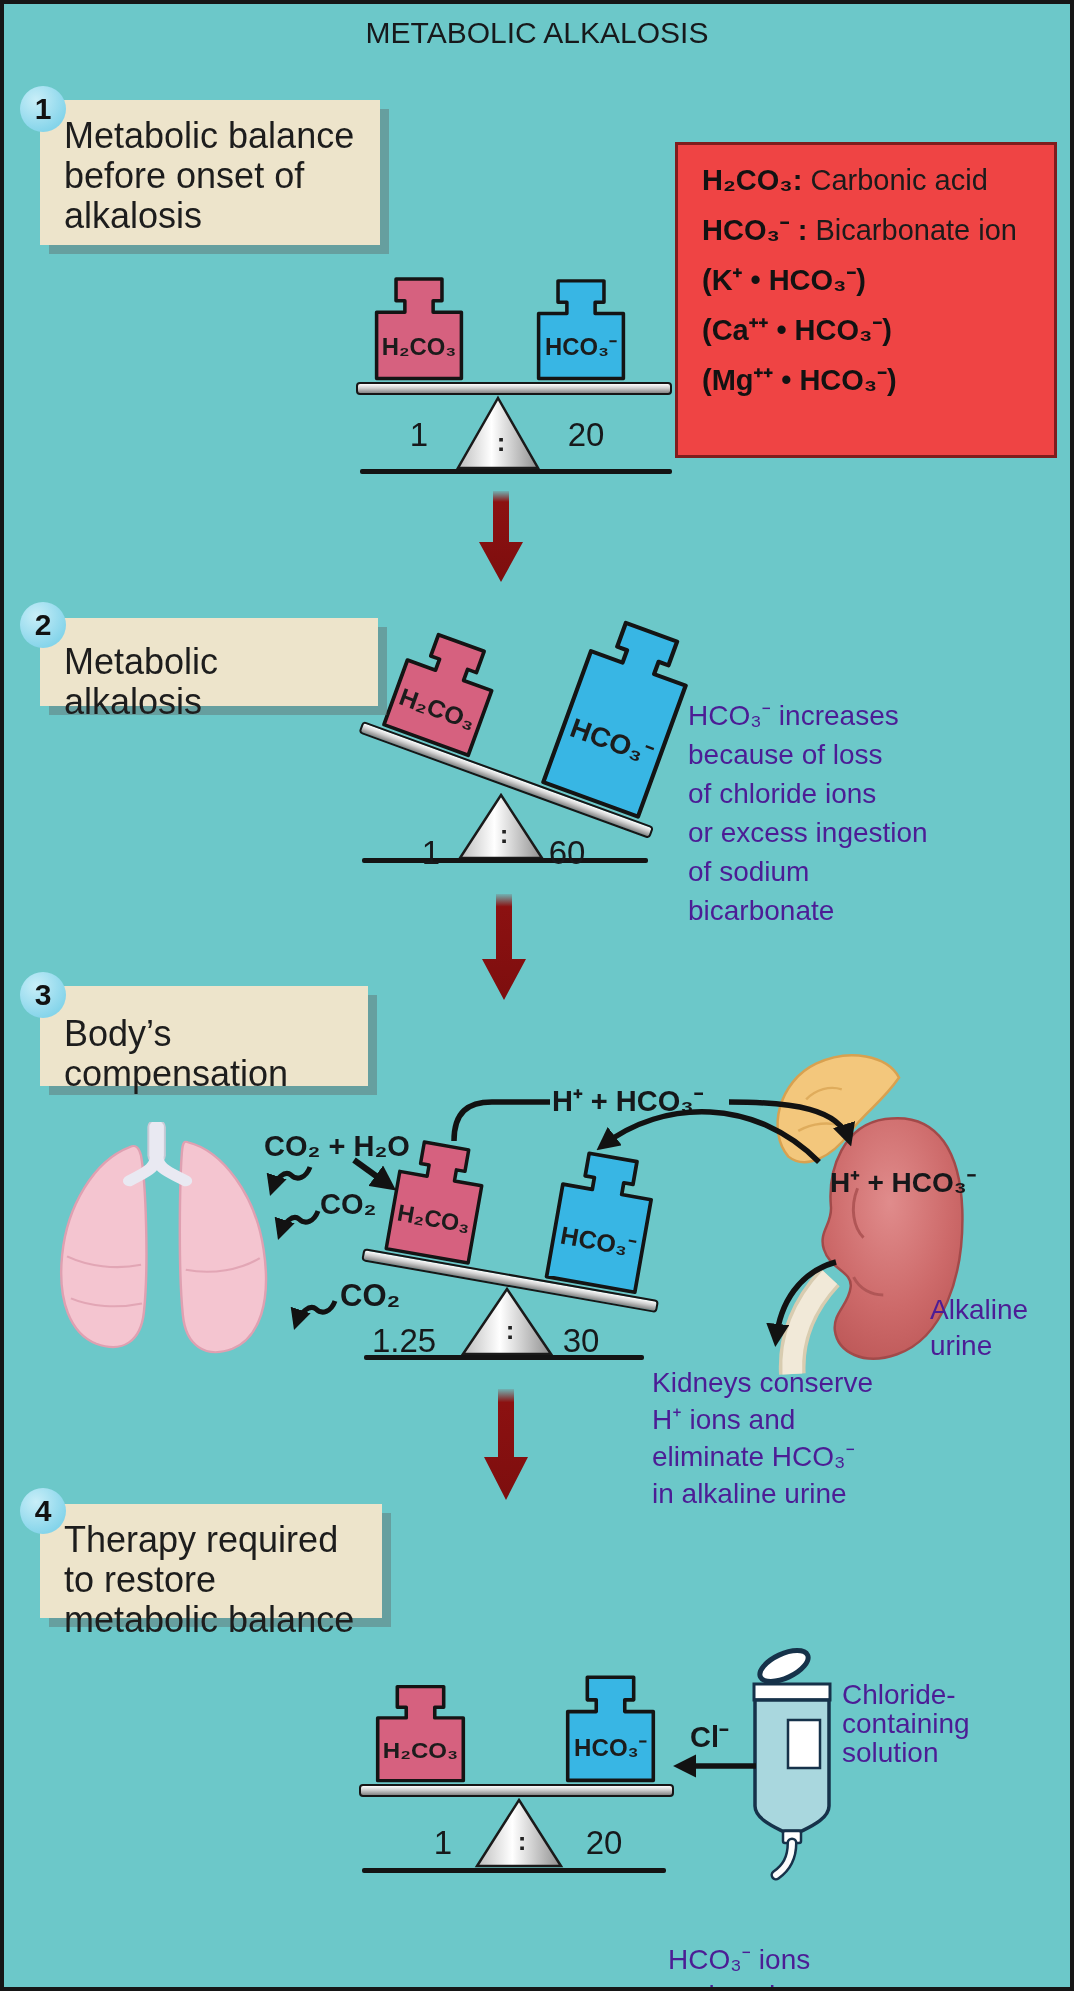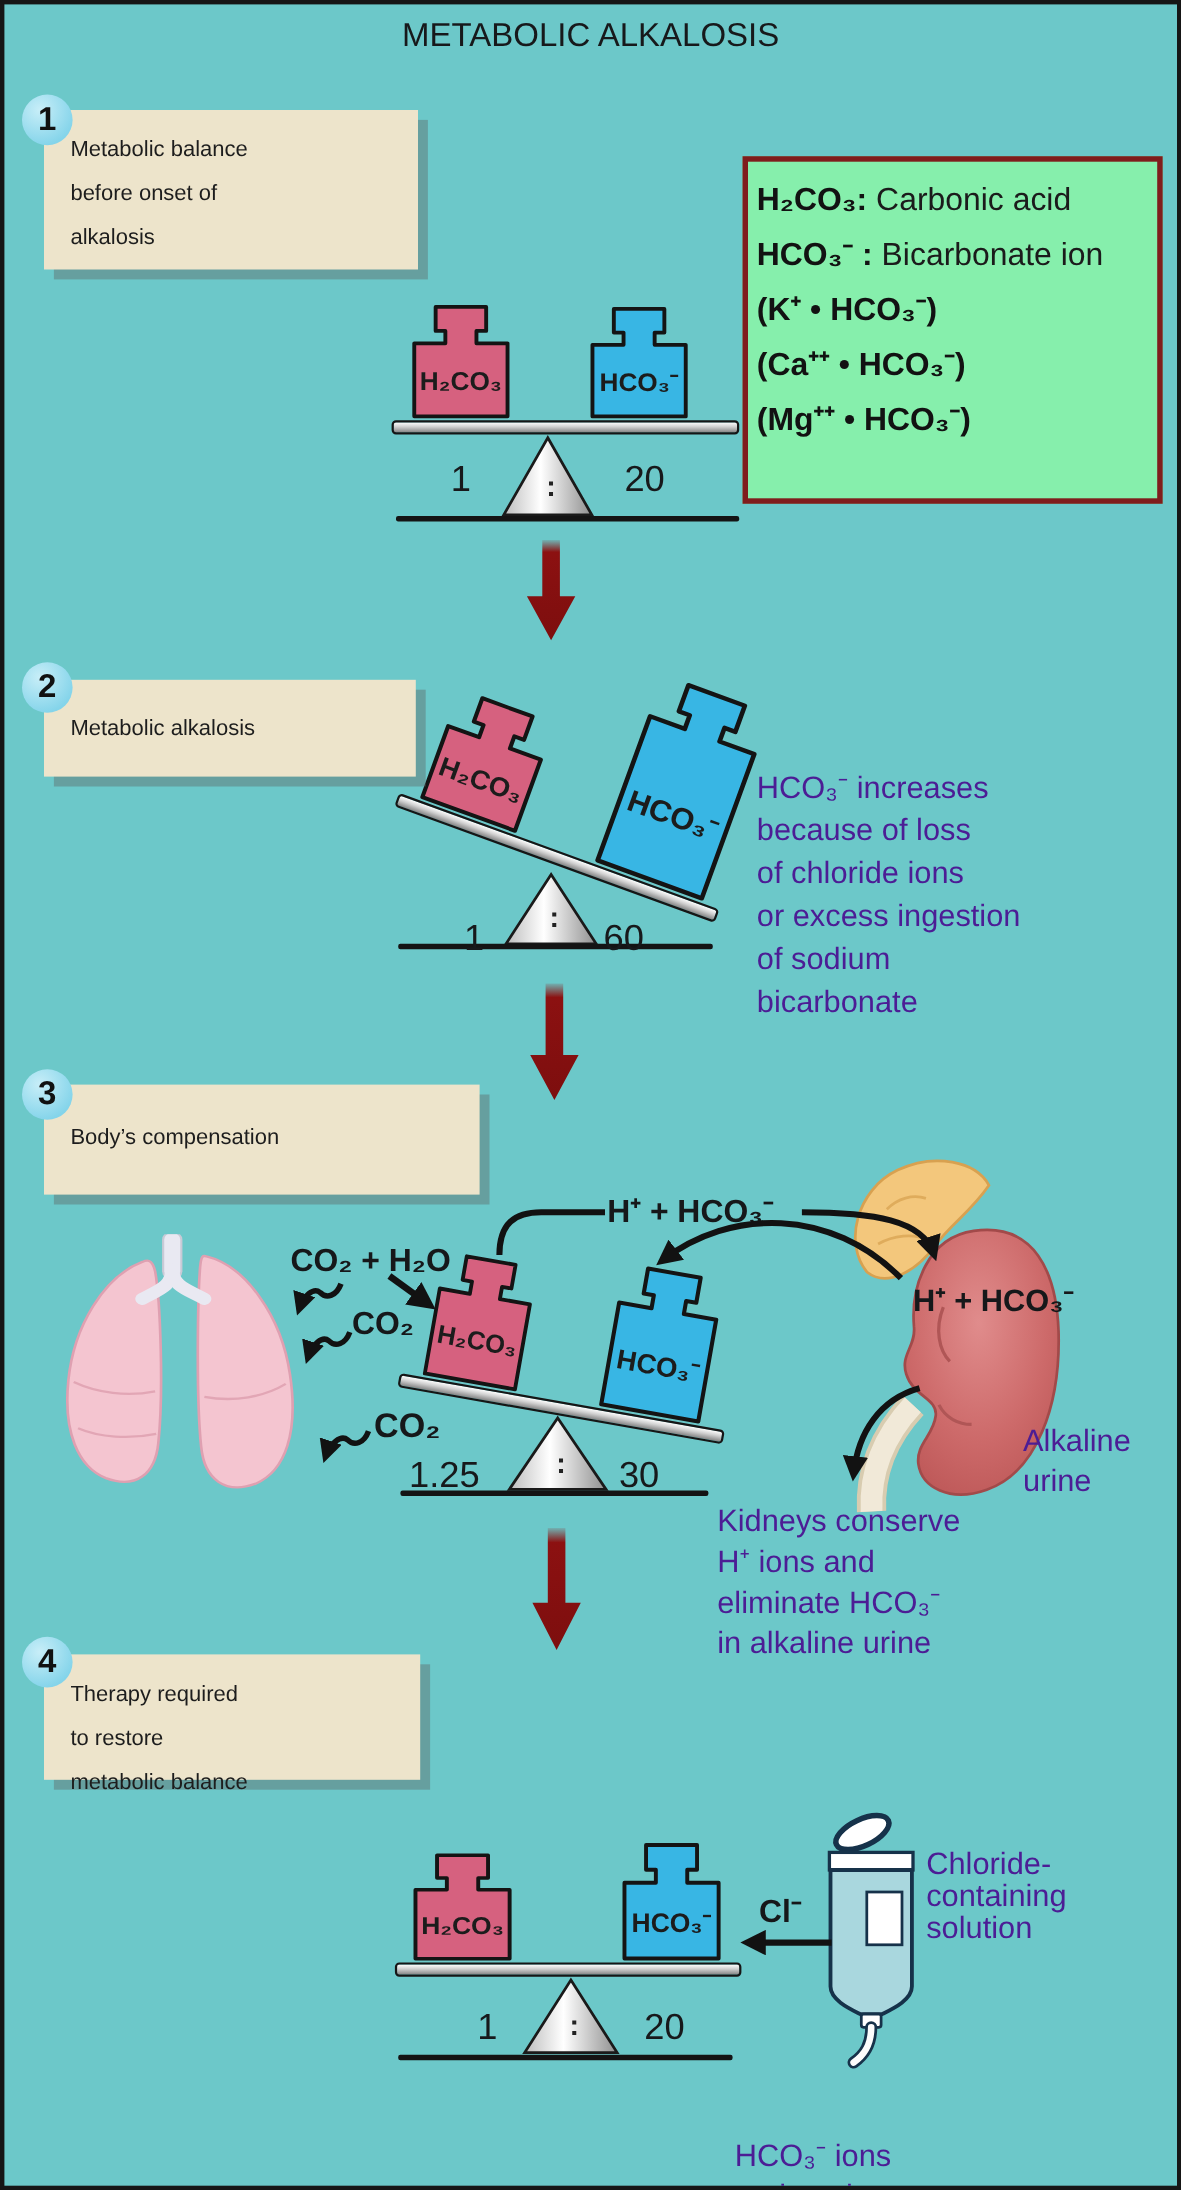--- a/index.html
+++ b/index.html
@@ -8,24 +8,24 @@
     background:#6cc8c9; border:4px solid #161616; box-sizing:border-box;
     font-family:"Liberation Sans", sans-serif; color:#1d1f21; overflow:hidden;
   }
   .abs{position:absolute;}
   .title{left:0;right:0;top:12px;text-align:center;font-size:30px;color:#17191b;}
   .badge{width:46px;height:46px;border-radius:50%;
     background:radial-gradient(circle at 35% 30%, #c8eef8, #84d4ea 75%);
     display:flex;align-items:center;justify-content:center;
     font-size:30px;font-weight:bold;color:#111;z-index:4;}
   .panel{background:#ede4cb;box-shadow:9px 9px 0 rgba(95,108,108,.45);z-index:3;
-    font-size:20px;line-height:40px;color:#1d1d1d;box-sizing:border-box;padding:16px 12px 10px 24px;}
+    font-size:36px;line-height:40px;color:#1d1d1d;box-sizing:border-box;padding:16px 12px 10px 24px;}
   .ml{white-space:pre-line;}
-  .legend{background:#86efac;border:5px solid #7f1d1d;box-sizing:border-box;
-    padding:10px 8px;z-index:3;}
+  .legend{background:#ef4444;border:3px solid #7f1d1d;box-sizing:border-box;
+    padding:10px 24px;z-index:3;}
   .legend-line{font-size:29px;line-height:50px;white-space:nowrap;}
   .lf{font-weight:bold;color:#121212;}
   .ld{font-weight:normal;color:#1b1b1b;}
   .beam{background:linear-gradient(#fdfdfd, #cfcfcf 45%, #858585);
     border:2px solid #161616;border-radius:4px;box-sizing:border-box;z-index:2;}
   .arm{z-index:2;}
   .arm .beam{position:absolute;left:0;right:0;bottom:0;height:13px;}
   .wt{position:absolute;z-index:2;}
   .wt-shape{stroke:#141414;stroke-width:4;stroke-linejoin:round;}
   .acid .wt-shape{fill:#d6617f;}
@@ -49,21 +49,21 @@
 
   <div class="abs badge" style="left:16px;top:82px;">1</div>
   <div class="abs badge" style="left:16px;top:598px;">2</div>
   <div class="abs badge" style="left:16px;top:968px;">3</div>
   <div class="abs badge" style="left:16px;top:1484px;">4</div>
 
   <div class="abs panel ml" style="left:36px;top:96px;width:340px;height:145px;">Metabolic balance
 before onset of
 alkalosis</div>
   <div class="abs panel" style="left:36px;top:614px;width:338px;height:88px;padding-top:24px;">Metabolic alkalosis</div>
-  <div class="abs panel" style="left:36px;top:982px;width:396px;height:100px;padding-top:28px;">Body’s compensation</div>
+  <div class="abs panel" style="left:36px;top:982px;width:328px;height:100px;padding-top:28px;">Body’s compensation</div>
   <div class="abs panel ml" style="left:36px;top:1500px;width:342px;height:114px;">Therapy required
 to restore
 metabolic balance</div>
 
   <div class="abs legend" style="left:671px;top:138px;width:382px;height:316px;">
     <div class="legend-line"><span class="lf">H₂CO₃:</span><span class="ld"> Carbonic acid</span></div>
     <div class="legend-line"><span class="lf">HCO₃⁻ :</span><span class="ld"> Bicarbonate ion</span></div>
     <div class="legend-line"><span class="lf">(K⁺ • HCO₃⁻)</span><span class="ld"></span></div>
     <div class="legend-line"><span class="lf">(Ca⁺⁺ • HCO₃⁻)</span><span class="ld"></span></div>
     <div class="legend-line"><span class="lf">(Mg⁺⁺ • HCO₃⁻)</span><span class="ld"></span></div>

